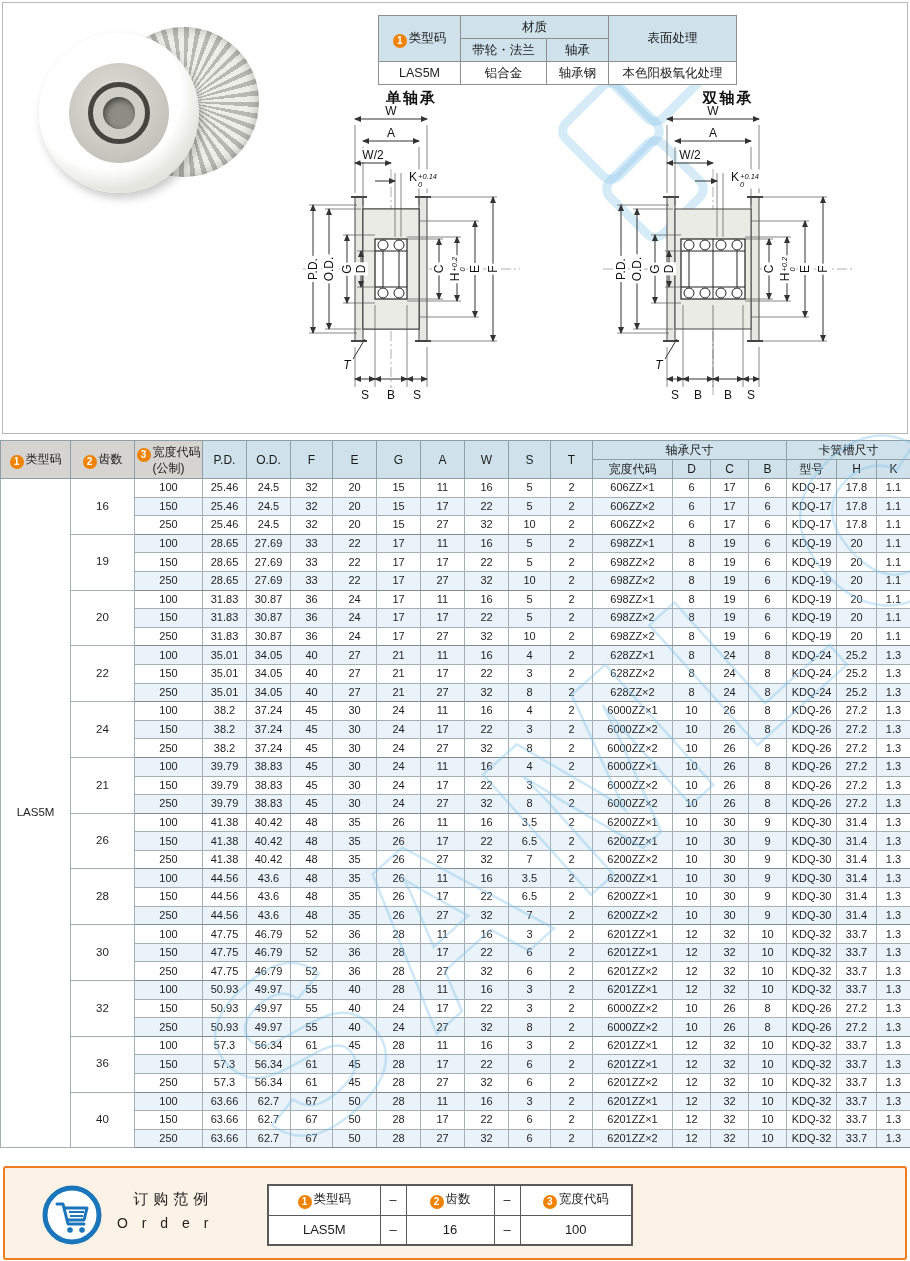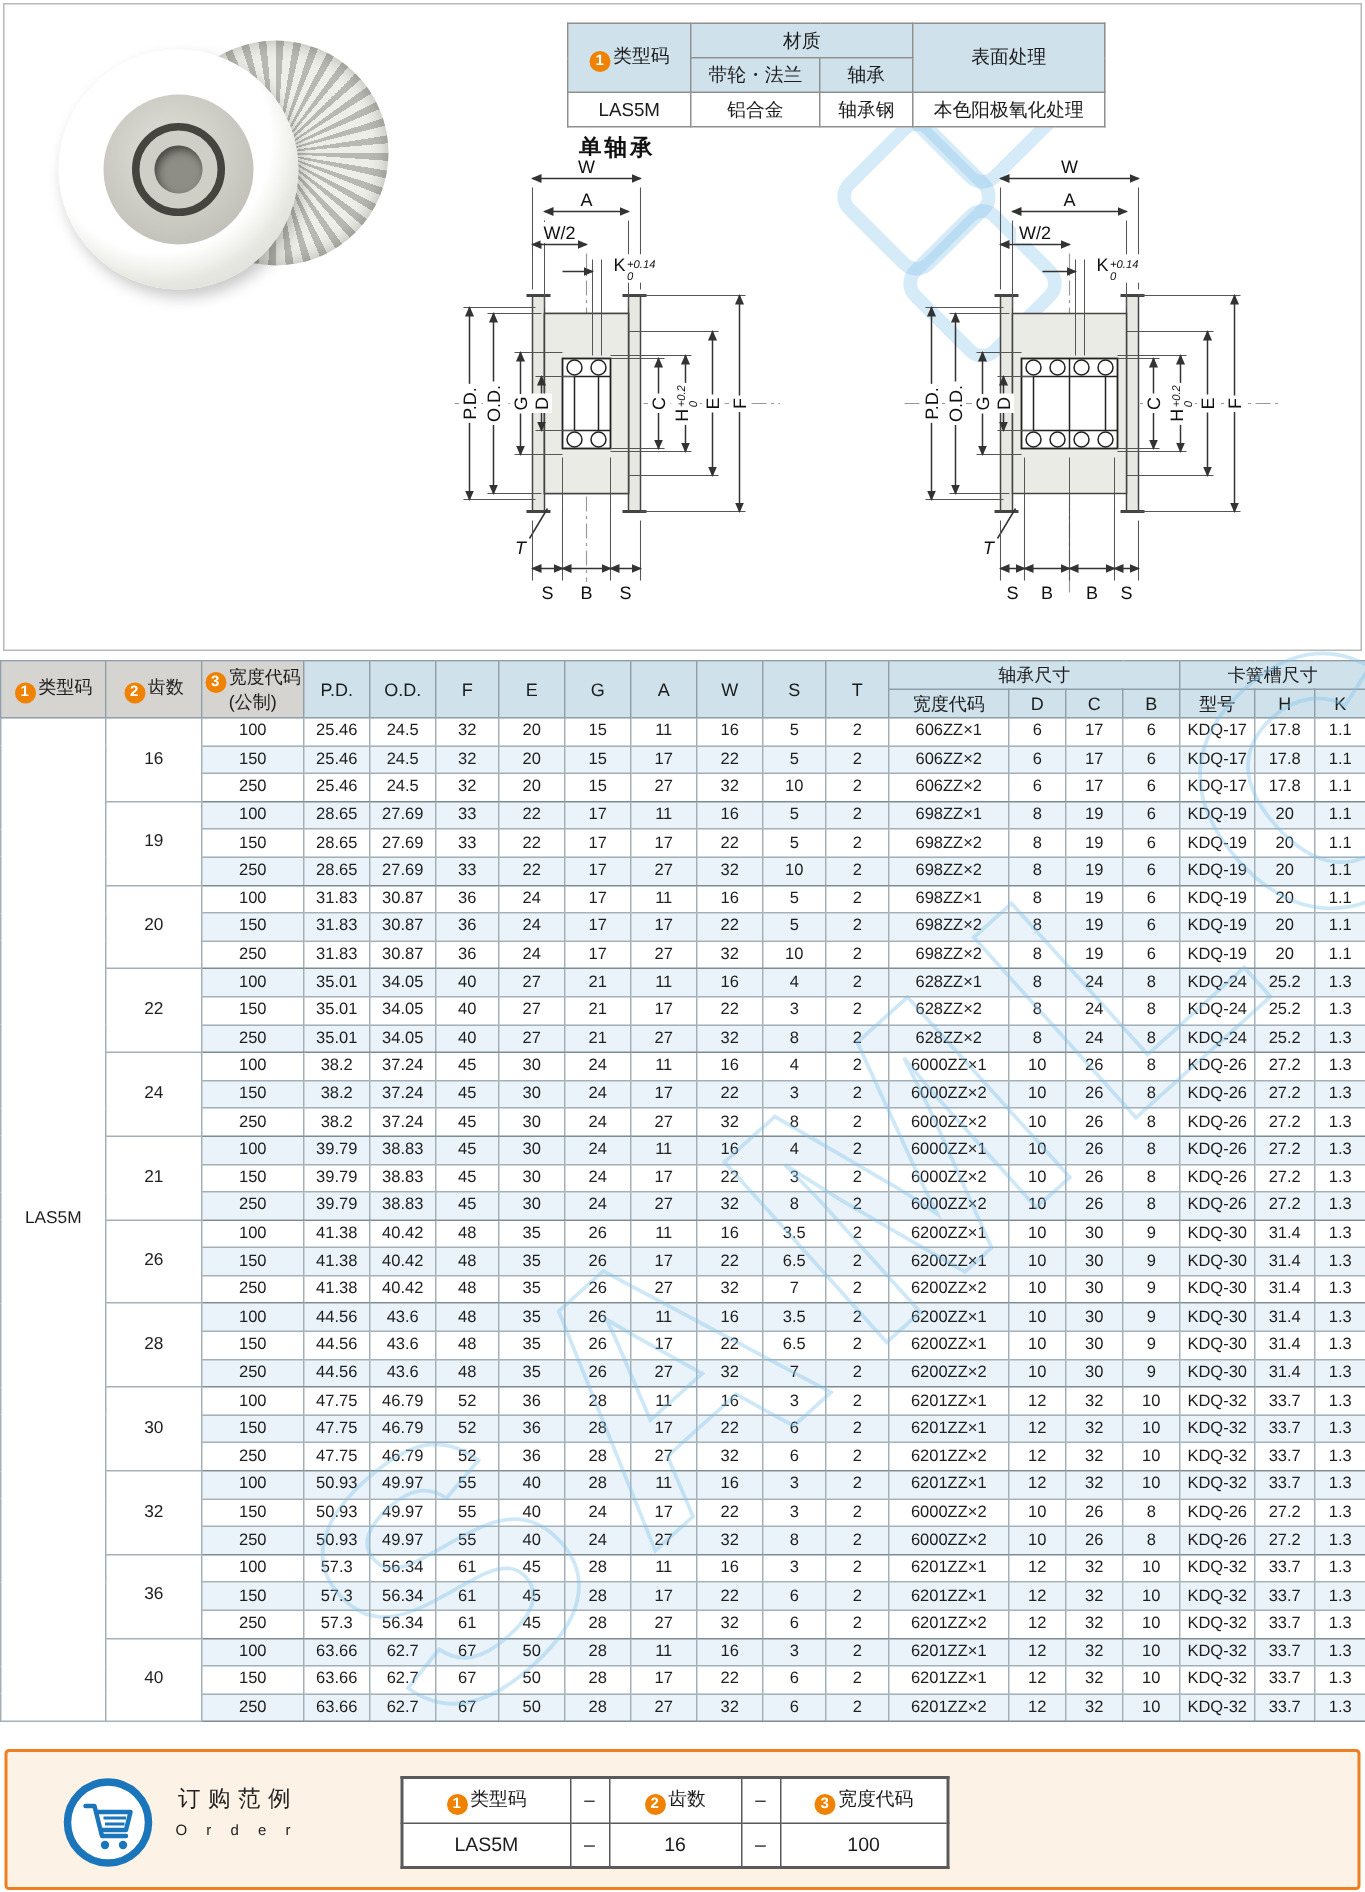--- a/index.html
+++ b/index.html
@@ -55,21 +55,21 @@
   .main td.typecell, .main td.teethcell { background:#fff !important; font-size:11.5px; }
   .main { border:1px solid #4a4a4a; }
   .main tr.gend td { border-bottom-color:#7e8b92; }
   .w2 { display:block; line-height:12px; }
 
   
   .orderbox { position:absolute; left:3px; top:1166px; width:904px; height:94px; border:2px solid #ef7e20; border-radius:3px; background:#fcf3e6; z-index:2;}
   .cart { position:absolute; left:36px; top:16px; }
   .otitle { position:absolute; left:112px; top:22px;text-align:right; }
   .otitle .cn { font-size:15px; letter-spacing:5px; color:#222; display:block; }
-  .otitle .en { font-size:10px; letter-spacing:5px; color:#222; display:block; margin-top:6px; }
+  .otitle .en { font-size:14px; letter-spacing:5px; color:#222; display:block; margin-top:6px; }
   .otable { position:absolute; left:262px; top:16px; border-collapse:collapse; background:#fff; border:2px solid #5a5a5a; }
   .otable th, .otable td { border:1px solid #5a5a5a; text-align:center; font-weight:normal; font-size:12.5px; color:#1c1c1c; height:30px; padding:0 6px; }
   .otable .c1 { width:112px; } .otable .cd { width:26px; } .otable .c2 { width:88px; } .otable .c3 { width:112px; }
   .otable td { font-size:13px; }
 </style>
 </head>
 <body>
 
 <div class="page">
 
@@ -213,20 +213,21 @@
           </span></span>
       <span class="vlab" style="left:176px; top:180px;">E</span>
       <span class="vlab" style="left:194px; top:180px;">F</span>
       <span class="hlab ital" style="left:48px; top:276px;">T</span>
       <span class="hlab" style="left:66px; top:306px;">S</span>
       <span class="hlab" style="left:92px; top:306px;">B</span>
       <span class="hlab" style="left:118px; top:306px;">S</span>
     </div>
 
     <div class="diag" style="left:560px; top:86px; width:330px; height:322px;">
+      <div class="dtitle">双轴承</div>
       <svg width="330" height="322" viewBox="0 0 330 322">
 
         <line x1="40" y1="180" x2="292" y2="180" stroke="#999" stroke-width="0.8" stroke-dasharray="10 3 2 3"></line>
         <line x1="150" y1="80" x2="150" y2="306" stroke="#999" stroke-width="0.8" stroke-dasharray="10 3 2 3"></line>
 
         <rect x="104" y="108" width="8" height="144" fill="#e8e8e3" stroke="#444"></rect>
         <rect x="188" y="108" width="8" height="144" fill="#e8e8e3" stroke="#444"></rect>
         <line x1="100" y1="108" x2="116" y2="108" stroke="#444" stroke-width="2"></line>
         <line x1="184" y1="108" x2="200" y2="108" stroke="#444" stroke-width="2"></line>
         <line x1="100" y1="252" x2="116" y2="252" stroke="#444" stroke-width="2"></line>

